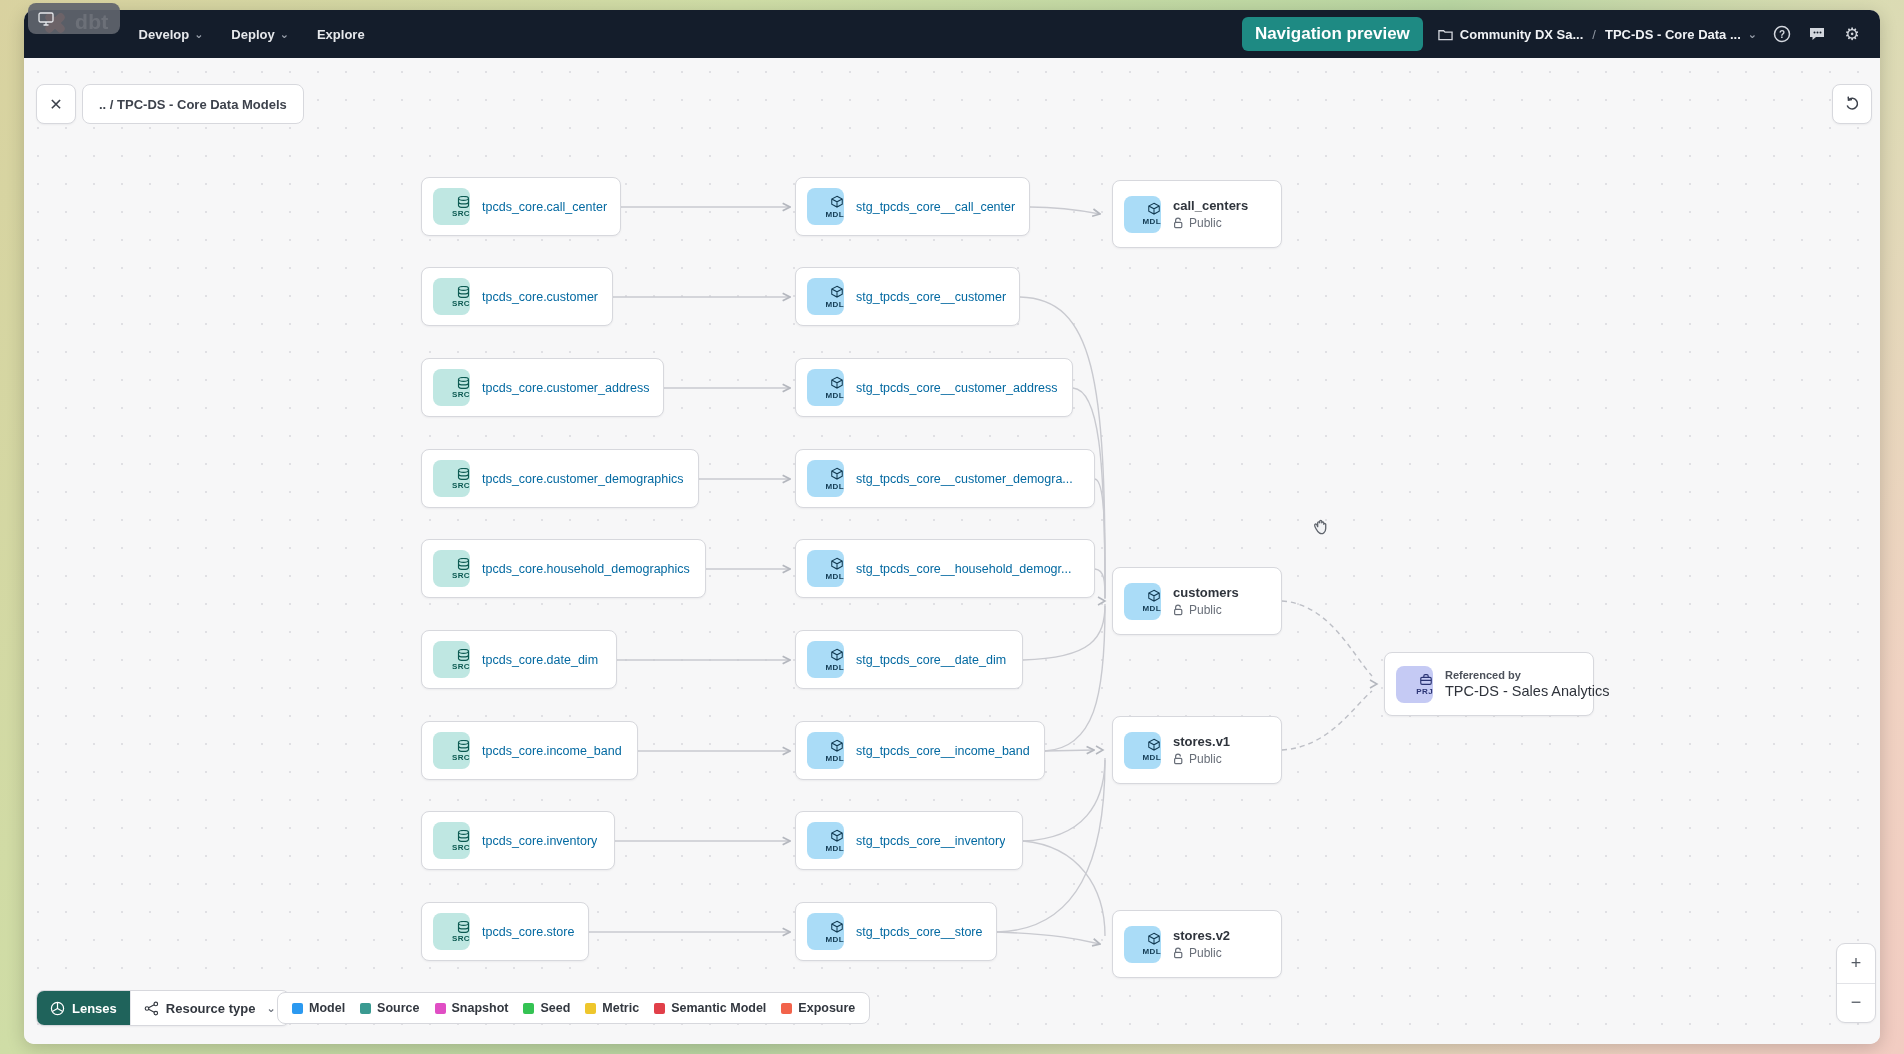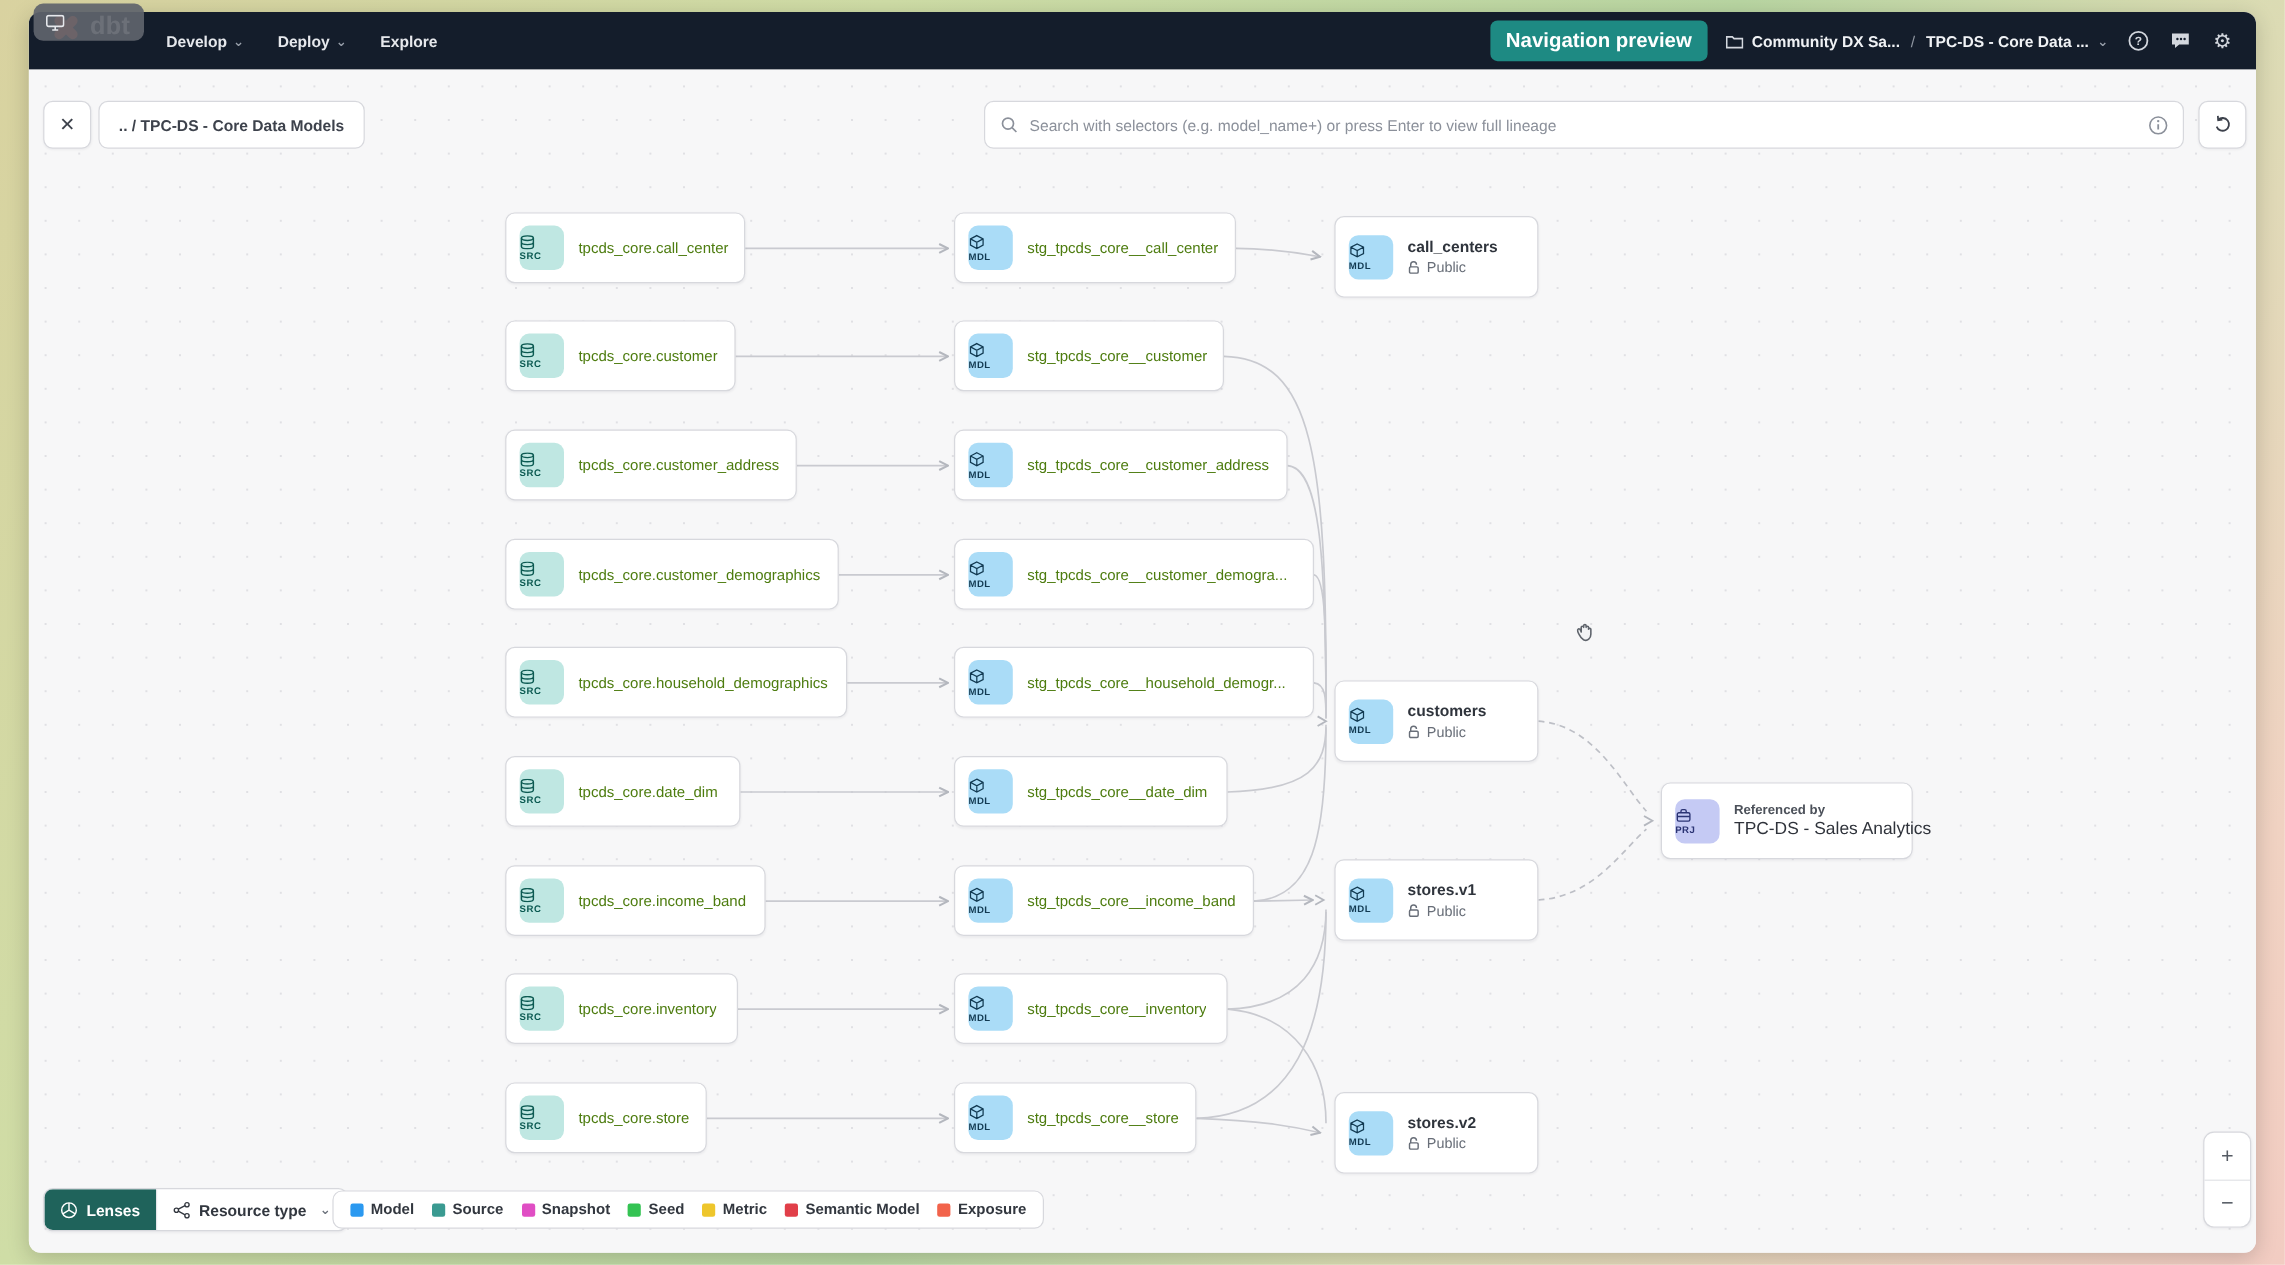--- a/index.html
+++ b/index.html
@@ -45,26 +45,26 @@
     border:1px solid #d7d8dd; border-radius:8px; display:flex; align-items:center; padding:0 12px; gap:9px; z-index:3; }
   .searchbar input { flex:1; border:none; outline:none; font-size:13px; color:#3d424c; background:transparent;
     font-family:"Liberation Sans","DejaVu Sans",sans-serif; }
   .searchbar input::placeholder { color:#8b909a; }
 
   
   .node { position:absolute; height:59px; background:#fff; border:1px solid #d7d8dd; border-radius:8px;
     display:flex; align-items:center; gap:12px; padding-left:11px; z-index:2; cursor:pointer;
     box-shadow:0 1px 2px rgba(16,24,40,.05); }
   .nicon { width:37px; height:37px; border-radius:8px; display:flex; flex-direction:column;
-    align-items:flex-start; justify-content:center; flex:0 0 auto; }
+    align-items:flex-end; justify-content:center; flex:0 0 auto; }
   .src-icon { background:#bfe7e2; color:#0c5a52; }
   .mdl-icon { background:#aadcf7; color:#123a52; }
   .prj-icon { background:#c5caf4; color:#2b3474; }
   .ntag { font-size:8px; font-weight:700; letter-spacing:.4px; line-height:1; margin-top:2px; }
-  .nlabel { font-size:12.5px; color:#4d7c0f; white-space:nowrap; overflow:hidden; }
+  .nlabel { font-size:12.5px; color:#0369a1; white-space:nowrap; overflow:hidden; }
   .mart { height:68px; }
   .mart .nlabel { font-weight:700; font-size:13px; color:#2f343c; }
   .nsub { display:flex; align-items:center; gap:5px; color:#686e78; font-size:12px; margin-top:3px; }
   .prj-node { height:64px; }
   .kicker { font-size:11px; color:#4c515a;font-weight:bold; }
   .prj-name { font-size:14.5px; color:#2f333b; margin-top:2px; white-space:nowrap; }
 
   
   .lens-group { position:absolute; left:12px; top:932px; height:36px; display:flex; border:1px solid #d7d8dd;
     border-radius:8px; overflow:hidden; z-index:3; background:#fff; box-shadow:0 1px 2px rgba(16,24,40,.05); }
@@ -186,32 +186,20 @@
       <path class="edge-dashed" d="M1258,692 C1305,689 1328,650 1348,633"></path>
       <path class="arrowglyph" d="M1346,622 L1353,626 L1346,630"></path>
     </svg>
 
     <div class="tb-btn" style="left:12px; top:26px; width:40px;">
       <span style="font-size:16px; color:#3d424c;">✕</span>
     </div>
     <div class="chip" style="left:58px; top:26px;justify-content:flex-end;">
       <span>.. / TPC-DS - Core Data Models</span>
     </div>
-    <div class="searchbar">
-      <svg width="16" height="16" viewBox="0 0 16 16">
-        <circle cx="7" cy="7" r="4.6" fill="none" stroke="#8b909a" stroke-width="1.4"></circle>
-        <line x1="10.4" y1="10.4" x2="14" y2="14" stroke="#8b909a" stroke-width="1.4"></line>
-      </svg>
-      <input type="text" placeholder="Search with selectors (e.g. model_name+) or press Enter to view full lineage" style="">
-      <svg width="17" height="17" viewBox="0 0 17 17">
-        <circle cx="8.5" cy="8.5" r="7" fill="none" stroke="#8b909a" stroke-width="1.3"></circle>
-        <line x1="8.5" y1="7.5" x2="8.5" y2="12" stroke="#8b909a" stroke-width="1.5"></line>
-        <circle cx="8.5" cy="4.9" r="1" fill="#8b909a"></circle>
-      </svg>
-    </div>
     <div class="tb-btn" style="left:1808px; top:26px; width:40px;">
       <svg width="18" height="18" viewBox="0 0 18 18">
         <path d="M4.2 10.5 a5.3 5.3 0 1 0 1.2-5.6" fill="none" stroke="#3d424c" stroke-width="1.5"></path>
         <path d="M5.2 1.6 L5.5 5.2 L9 4.6" fill="none" stroke="#3d424c" stroke-width="1.5"></path>
       </svg>
     </div>
 
     <div class="node" style="left:397px;top:119px;width:200px">
       <div class="nicon src-icon">
         <svg width="13" height="12" viewBox="0 0 14 13">

